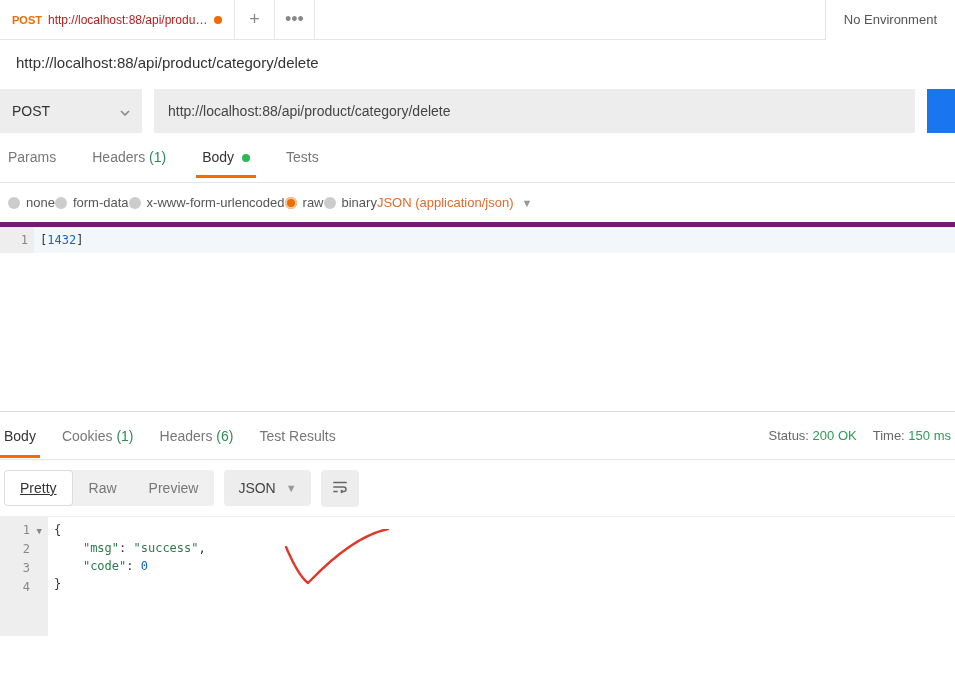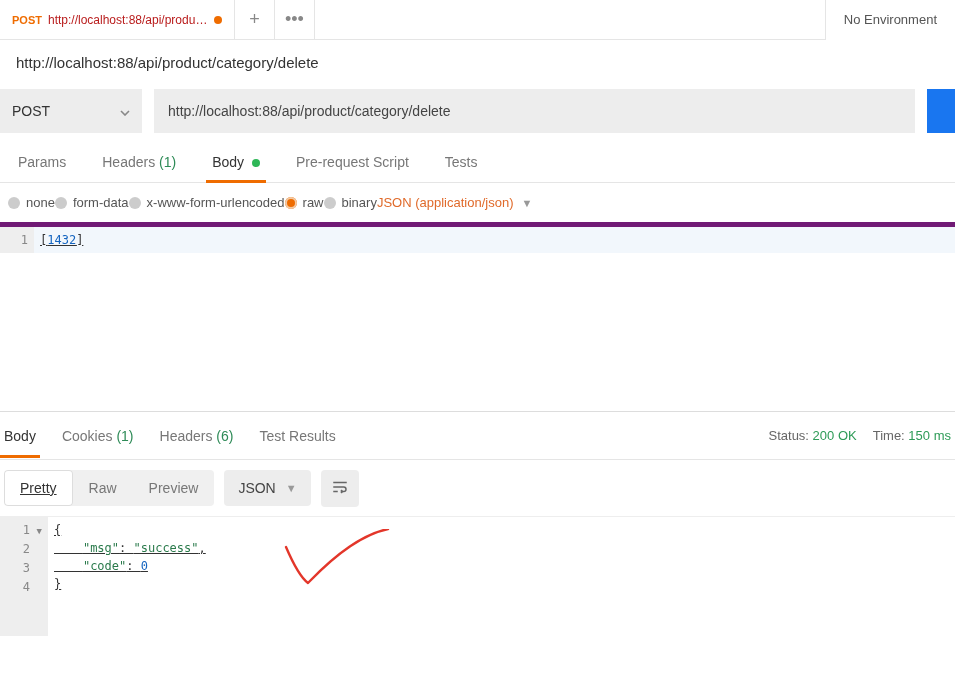--- a/index.html
+++ b/index.html
@@ -65,22 +65,22 @@
   flex:1; height:44px;
   background:#ededed;
   display:flex; align-items:center;
   padding:0 14px; color:#444; font-size:14px;
 }
 .send-slice {
   width: 28px; height:44px;
   background:#1976f0;
 }
 .subtabs {
-  display:flex; align-items:flex-end; gap:32px;
-  padding: 0 16px;
+  display:flex; align-items:flex-start; gap:32px;
+  padding: 0 6px;
   height: 44px;
   border-bottom: 1px solid #e5e5e5;
 }
 .subtab { color:#777; font-size:14px; padding:10px 2px 12px; position:relative; }
 .subtab.active { color:#333; }
 .subtab.active::after {
   content:""; position:absolute; left:-4px; right:-4px; bottom:-1px; height:3px; background:#ef6c00;
 }
 .stcount { color:#2e8b57; }
 .stdot { display:inline-block; width:8px; height:8px; border-radius:50%; background:#2eb757; margin-left:4px; vertical-align:middle;}
@@ -90,21 +90,21 @@
   padding: 0 8px;
   border-bottom: 5px solid #701a75;
 }
 .radio { display:flex; align-items:center; gap:6px; color:#555; font-size:13px; }
 .rdot { width:12px; height:12px; border-radius:50%; background:#ccc; }
 .rdot.selected { background:#ef6c00; box-shadow: 0 0 0 2px #f3c9a3 inset; }
 .jsonsel { color:#e06a2a; display:flex; align-items:center; gap:8px; }
 .caret { color:#999; font-size:11px; }
 .editor { display:flex; }
 .gutter-col { width:34px; text-align:right; padding:4px 6px 0 0; background:#eee; color:#888; font-family: Consolas, Menlo, monospace; font-size:12px; line-height:18px; }
-.codearea { flex:1; padding:4px 6px; font-family: Consolas, Menlo, monospace; font-size:12px; line-height:18px; background:#f7fbff; white-space:pre; color:#333;text-decoration:underline; }
+.codearea { flex:1; padding:4px 6px; font-family: Consolas, Menlo, monospace; font-size:12px; line-height:18px; background:#f7fbff; white-space:pre; color:#333; }
 .codearea .br { color:#333; }
 .codearea .num { color:#1565c0; }
 .req-editor-wrap { height: 185px; overflow:hidden; border-bottom: 1px solid #ddd; }
 .req-editor-wrap .codearea { background:#f2f7fc; }
 .resp-tabs {
   display:flex; align-items:center;
   height:48px; padding:0 4px;
   border-bottom:1px solid #e5e5e5;
 }
 .resp-tabs .rtab { color:#777; font-size:14px; margin-right:26px; }
@@ -176,21 +176,20 @@
 <div class="subtabs">
   <div class="subtab"><span>Params</span></div>
   <div class="subtab">
     <span>Headers</span>
     <span class="stcount">(1)</span>
   </div>
   <div class="subtab active">
     <span>Body</span>
     <span class="stdot"></span>
   </div>
-  <div class="subtab"><span>Pre-request Script</span></div>
   <div class="subtab"><span>Tests</span></div>
 </div>
 
 <div class="bodytype">
   <label class="radio">
       <span class="rdot"></span>
       <span>none</span>
     </label>
   <label class="radio">
       <span class="rdot"></span>

